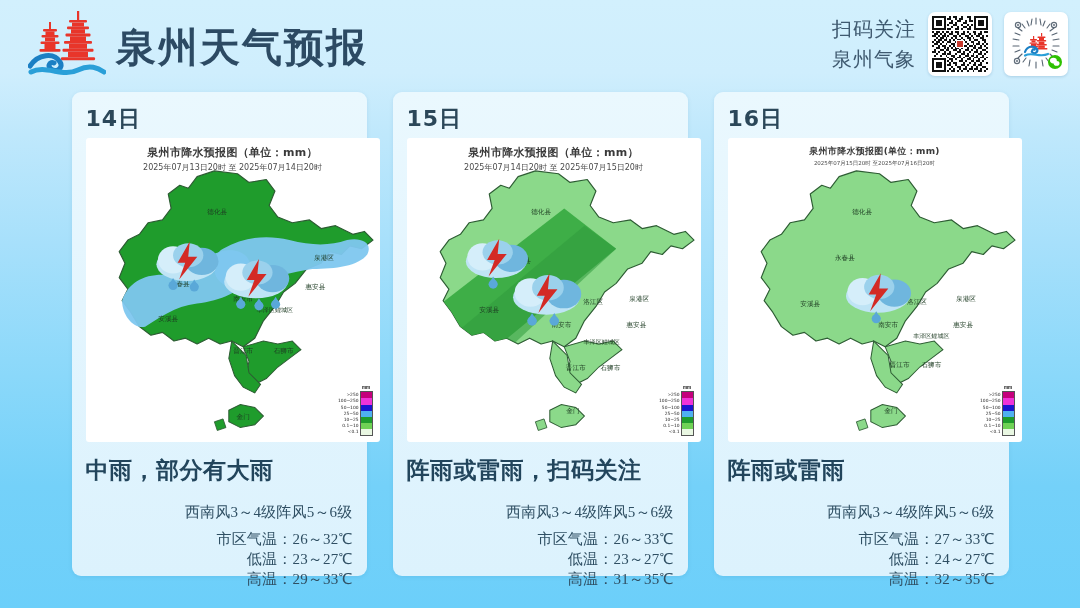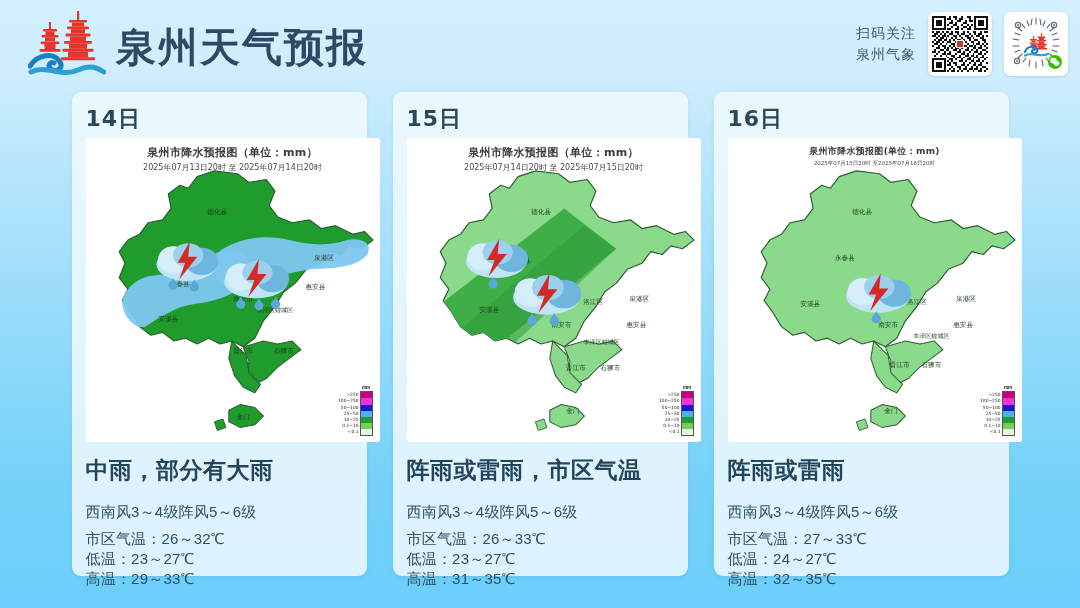--- a/index.html
+++ b/index.html
@@ -13,21 +13,21 @@
   
   .header { height:88px; position:relative; }
   .brand { position:absolute; left:28px; top:10px; display:flex; align-items:center; gap:10px; }
   .logo { width:78px; height:68px; position:relative; }
   .brand-title {
     font-size:40px; font-weight:bold; color:#2c4a63; letter-spacing:2px;
     font-family:"DejaVu Sans","Liberation Sans",sans-serif; line-height:1;
     margin-top:6px;
   }
   .scan-block { position:absolute; right:12px; top:12px; display:flex; align-items:center; gap:12px; }
-  .scan-text { font-size:14px; color:#3f5a70; line-height:1.5; text-align:center; letter-spacing:1px;
+  .scan-text { font-size:20px; color:#3f5a70; line-height:1.5; text-align:center; letter-spacing:1px;
                font-family:"DejaVu Sans","Liberation Sans",sans-serif; }
   .qr { width:64px; height:64px; background:#fff; border-radius:7px; padding:4px; box-shadow:0 1px 3px rgba(0,70,120,.18); }
   .qr svg { display:block; width:100%; height:100%; }
 
   
   .cards { position:absolute; left:0; top:92px; width:1080px; height:490px;
            display:flex; justify-content:center; gap:26px; }
   .card {
     width:295px; height:484px;
     background:linear-gradient(180deg,#eaf8fe 0%,#e3f5fe 45%,#dcf2fd 100%);
@@ -51,21 +51,21 @@
   .legend { position:absolute; right:7px; bottom:6px; display:flex; align-items:flex-start; }
   .legend .lbls { display:flex; flex-direction:column; align-items:flex-end; margin-right:1px; padding-top:7px; }
   .legend .lbls span { font-size:4.4px; line-height:6.1px; color:#222; font-family:"DejaVu Sans",sans-serif; }
   .legend .bar-wrap { display:flex; flex-direction:column; align-items:center; }
   .legend .unit { font-size:4.6px; font-weight:bold; color:#111; line-height:6px; }
   .legend .bar { width:13px; border:.5px solid #555; }
   .legend .bar i { display:block; height:6.1px; }
 
   .summary { font-size:23px; font-weight:bold; color:#22455c; margin-top:13px; letter-spacing:.5px;
              font-family:"DejaVu Sans","Liberation Sans",sans-serif; }
-  .details { margin-top:17px; color:#2f4f63; font-family:Liberation Sans, sans-serif; }
+  .details { margin-top:17px; color:#2f4f63; font-family:Liberation Serif, serif;text-align:right; }
   .details .wind { font-size:15px; letter-spacing:.2px; margin-bottom:7px; }
   .details .row { font-size:15px; line-height:20px; letter-spacing:.2px; }
 
   .lbl { font-size:4.6px; fill:#1d3b22; font-family:"DejaVu Sans",sans-serif; }
   .lbl2 { font-size:4.2px; fill:#1d3b22; font-family:"DejaVu Sans",sans-serif; }
 </style>
 </head>
 <body>
 
 <div class="header">
@@ -591,21 +591,21 @@
               <i style="background:#ef33d8"></i>
               <i style="background:#1a14cf"></i>
             <i style="background:#4fb0f0"></i>
               <i style="background:#1f9c2c"></i>
               <i style="background:#6fd256"></i>
             <i style="background:#e9f7e2"></i>
           </div>
         </div>
       </div>
     </div>
-    <div class="summary">阵雨或雷雨，市区气温</div>
+    <div class="summary">阵雨或雷雨，扫码关注</div>
     <div class="details">
       <div class="wind">西南风3～4级阵风5～6级</div>
       <div class="row">市区气温：26～33℃</div>
       <div class="row">低温：23～27℃</div>
       <div class="row">高温：31～35℃</div>
     </div>
   </div>
 
   <div class="card">
     <div class="day">16日</div>

